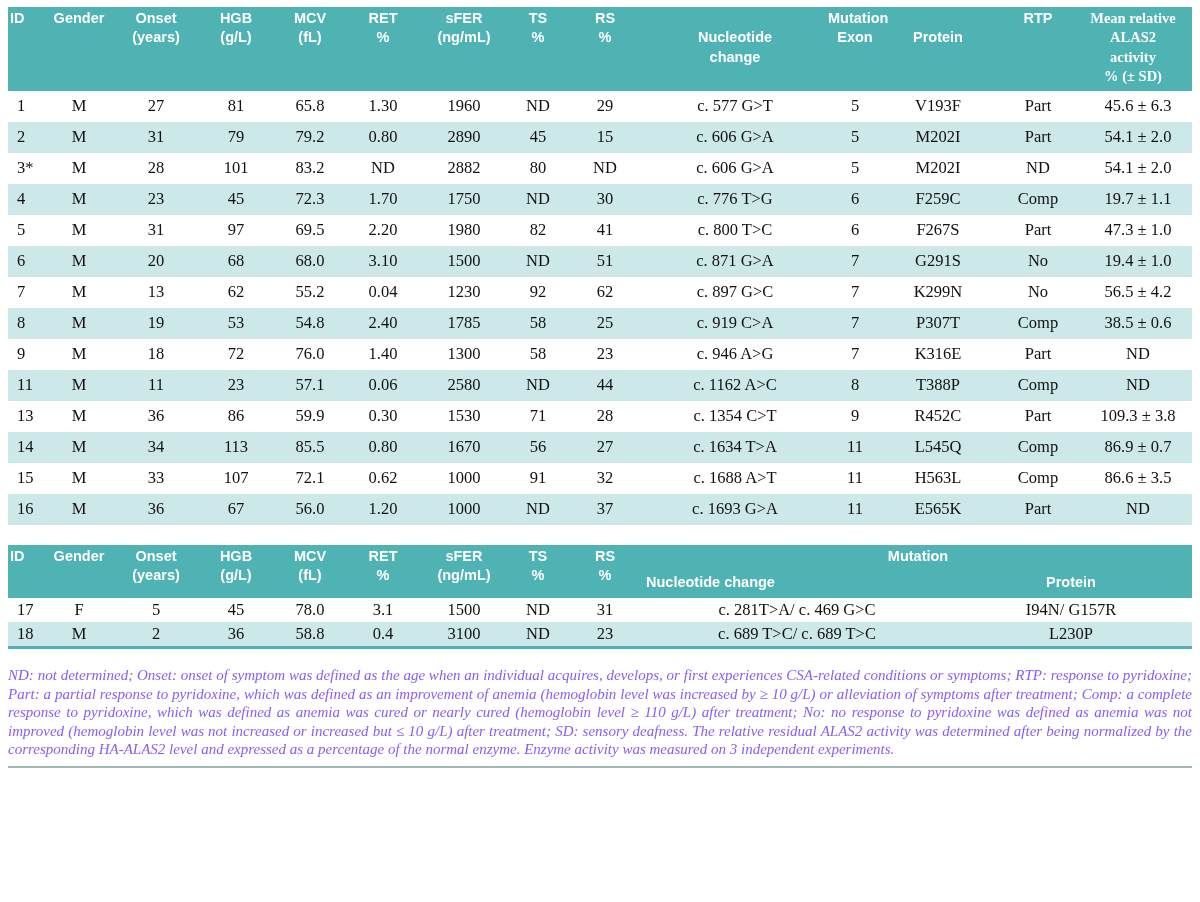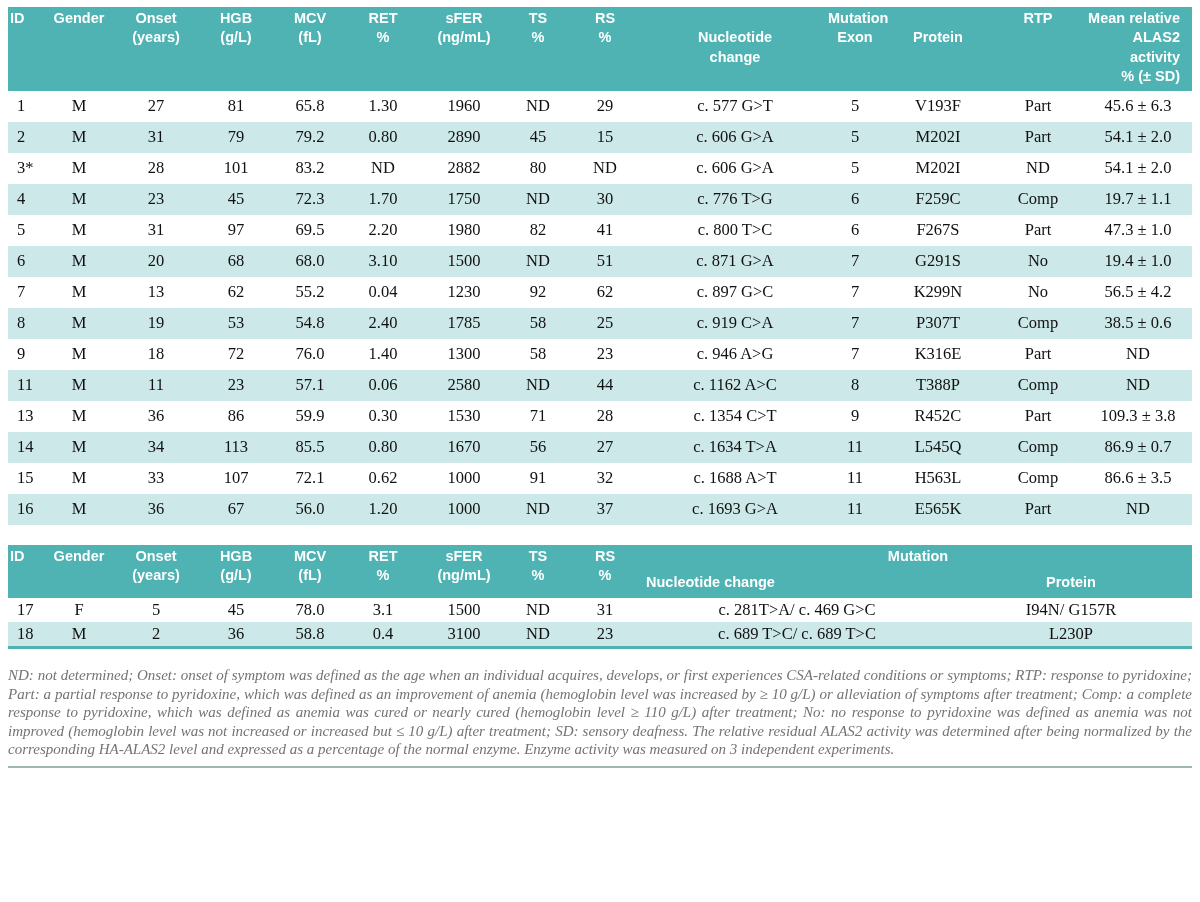--- a/index.html
+++ b/index.html
@@ -25,21 +25,21 @@
 
   thead th {
     background: #4fb3b3; color: #ffffff;
     font-family: "Liberation Sans", sans-serif;
     font-weight: bold; font-size: 14.5px; line-height: 1.34;
     vertical-align: top; text-align: center;
     white-space: pre-line; padding: 2px 2px 4px 2px;
   }
   .t1 thead th { height: 72px; }
   thead th:first-child { text-align: left; }
-  thead th.alignr { text-align: right; padding-right: 12px; }
+  thead th.alignr { text-align: center; padding-right: 12px; font-family: Liberation Serif, serif; }
 
   tbody td {
     font-size: 16.5px; text-align: center;
     padding: 2px; background: #ffffff;
     white-space: nowrap; overflow: hidden;
   }
   .t1 tbody td { height: 31px; }
   .t2 tbody td { height: 20px; }
   tbody td:first-child { text-align: left; padding-left: 9px; }
   tbody tr:nth-child(even) td { background: #cde8e8; }
@@ -49,21 +49,21 @@
   .t2 thead th.group { text-align: center; }
 
   .gap { height: 20px; background: #ffffff; }
   .rule { height: 3px; background: #4fb3b3; }
 
   .footnote {
     margin-top: 17px;
     font-style: italic;
     font-size: 15px; line-height: 18.6px;
     text-align: justify;
-    color: #737373;
+    color: #8b5cf6;
   }
   .bottom-rule { height: 2px; background: #a3b6b6; margin-top: 7px; }
 </style>
 </head>
 <body>
 
 <div class="page">
 
 
   <table class="t1">

